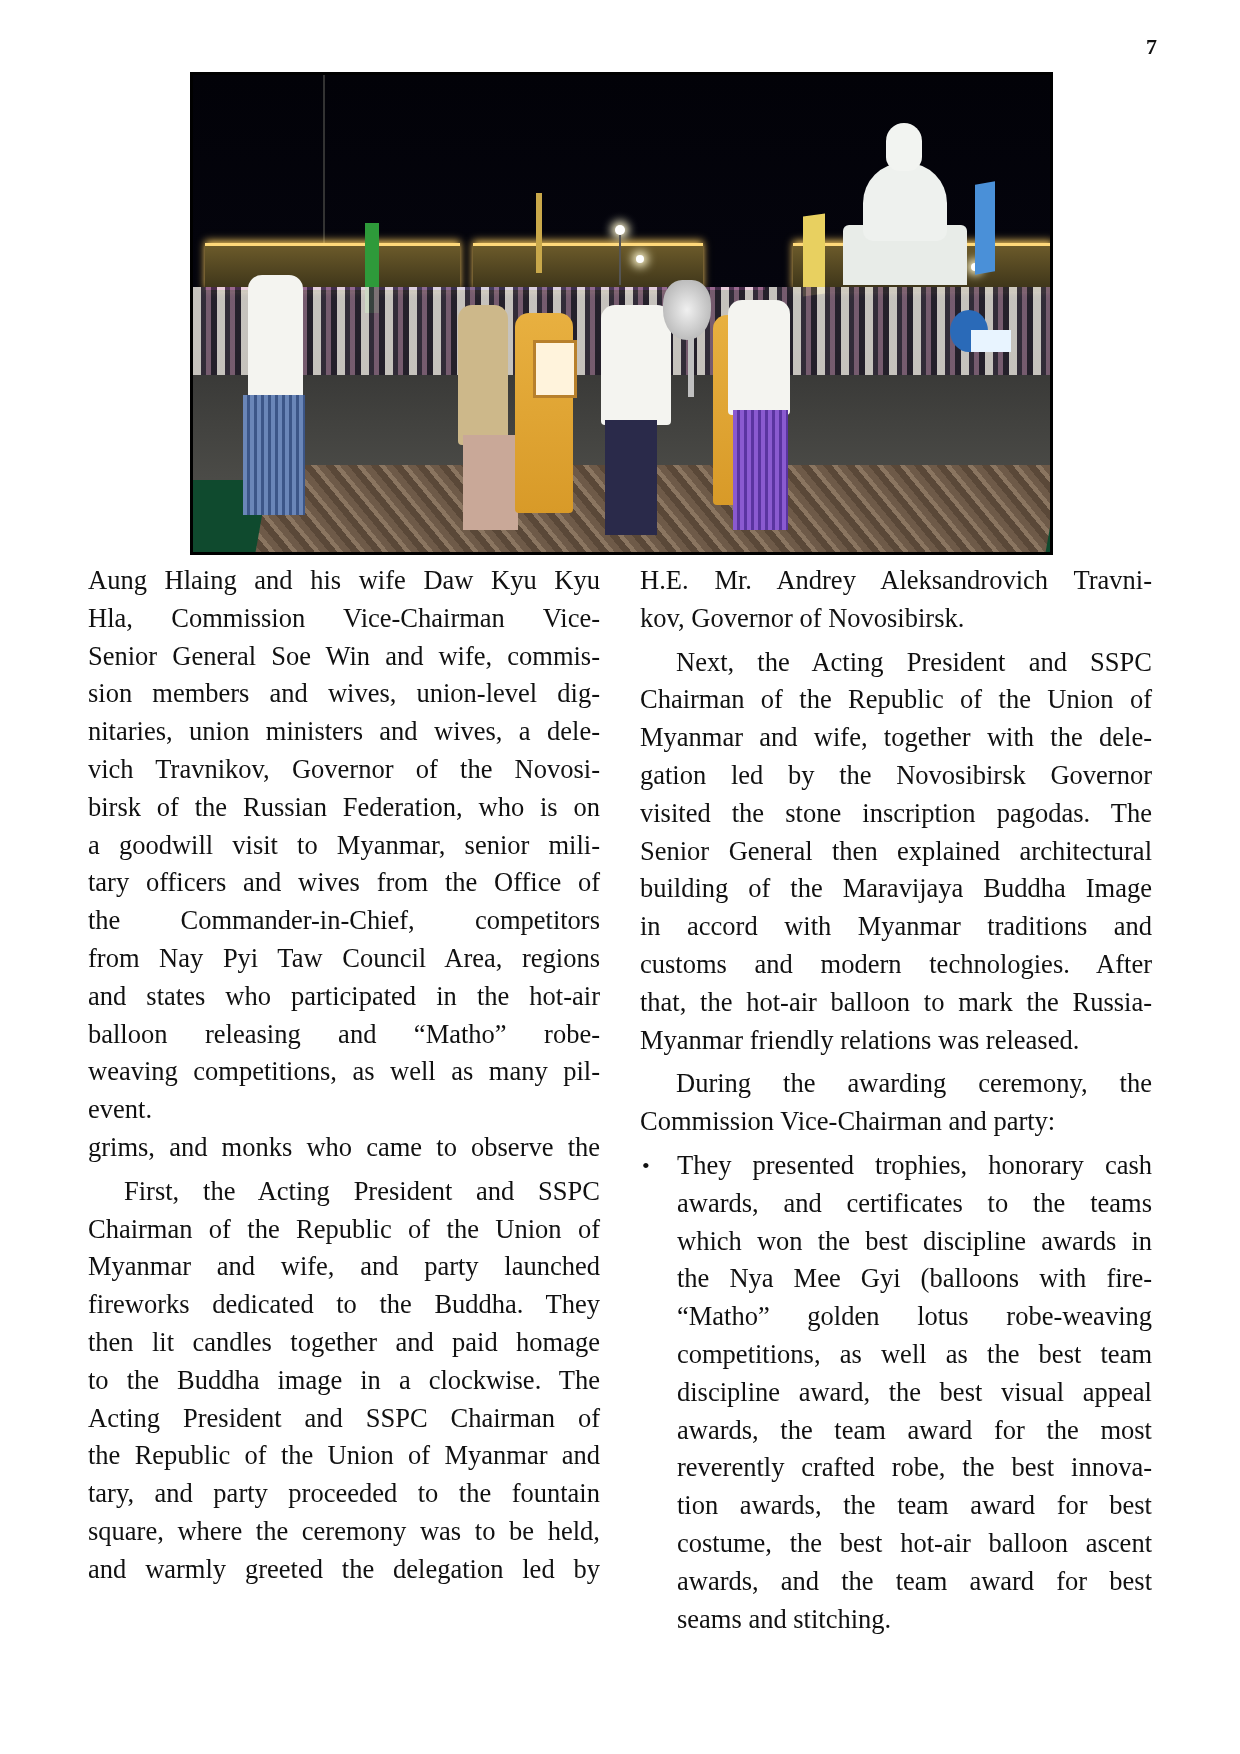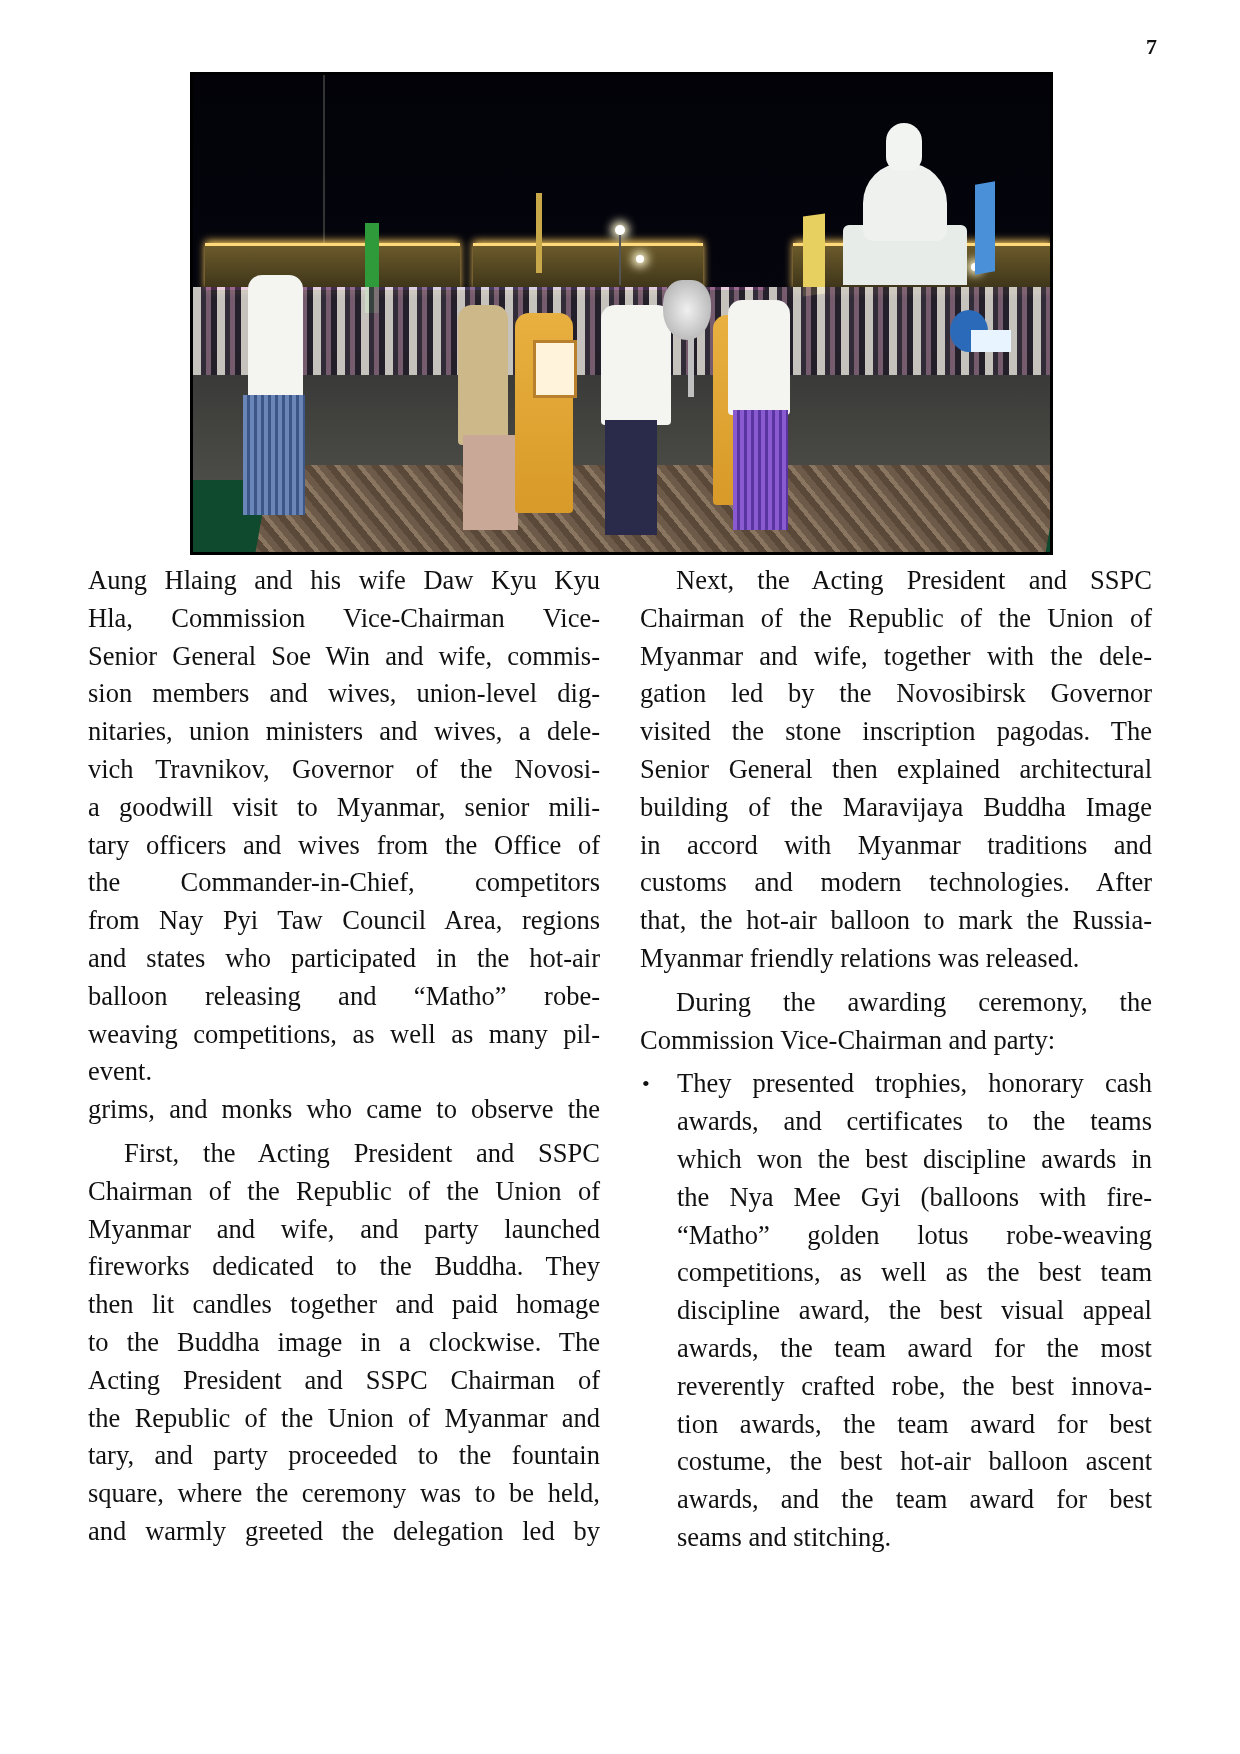--- a/index.html
+++ b/index.html
@@ -83,20 +83,21 @@
 </div>
 
 <div class="col left">
   <div class="para">
     <span class="line">Aung Hlaing and his wife Daw Kyu Kyu</span>
     <span class="line">Hla, Commission Vice-Chairman Vice-</span>
     <span class="line">Senior General Soe Win and wife, commis-</span>
     <span class="line">sion members and wives, union-level dig-</span>
     <span class="line">nitaries, union ministers and wives, a dele-</span>
     <span class="line">vich Travnikov, Governor of the Novosi-</span>
+    <span class="line">birsk of the Russian Federation, who is on</span>
     <span class="line">a goodwill visit to Myanmar, senior mili-</span>
     <span class="line">tary officers and wives from the Office of</span>
     <span class="line">the Commander-in-Chief, competitors</span>
     <span class="line">from Nay Pyi Taw Council Area, regions</span>
     <span class="line">and states who participated in the hot-air</span>
     <span class="line">balloon releasing and “Matho” robe-</span>
     <span class="line">weaving competitions, as well as many pil-</span>
     <span class="line last">event.</span>
     <span class="line">grims, and monks who came to observe the</span>
   </div>
@@ -109,20 +110,24 @@
     <span class="line">to the Buddha image in a clockwise. The</span>
     <span class="line">Acting President and SSPC Chairman of</span>
     <span class="line">the Republic of the Union of Myanmar and</span>
     <span class="line">tary, and party proceeded to the fountain</span>
     <span class="line">square, where the ceremony was to be held,</span>
     <span class="line">and warmly greeted the delegation led by</span>
   </div>
 </div>
 
 <div class="col right">
+  <div class="para">
+    <span class="line">H.E. Mr. Andrey Aleksandrovich Travni-</span>
+    <span class="line last">kov, Governor of Novosibirsk.</span>
+  </div>
   <div class="para">
     <span class="line indent">Next, the Acting President and SSPC</span>
     <span class="line">Chairman of the Republic of the Union of</span>
     <span class="line">Myanmar and wife, together with the dele-</span>
     <span class="line">gation led by the Novosibirsk Governor</span>
     <span class="line">visited the stone inscription pagodas. The</span>
     <span class="line">Senior General then explained architectural</span>
     <span class="line">building of the Maravijaya Buddha Image</span>
     <span class="line">in accord with Myanmar traditions and</span>
     <span class="line">customs and modern technologies. After</span>

